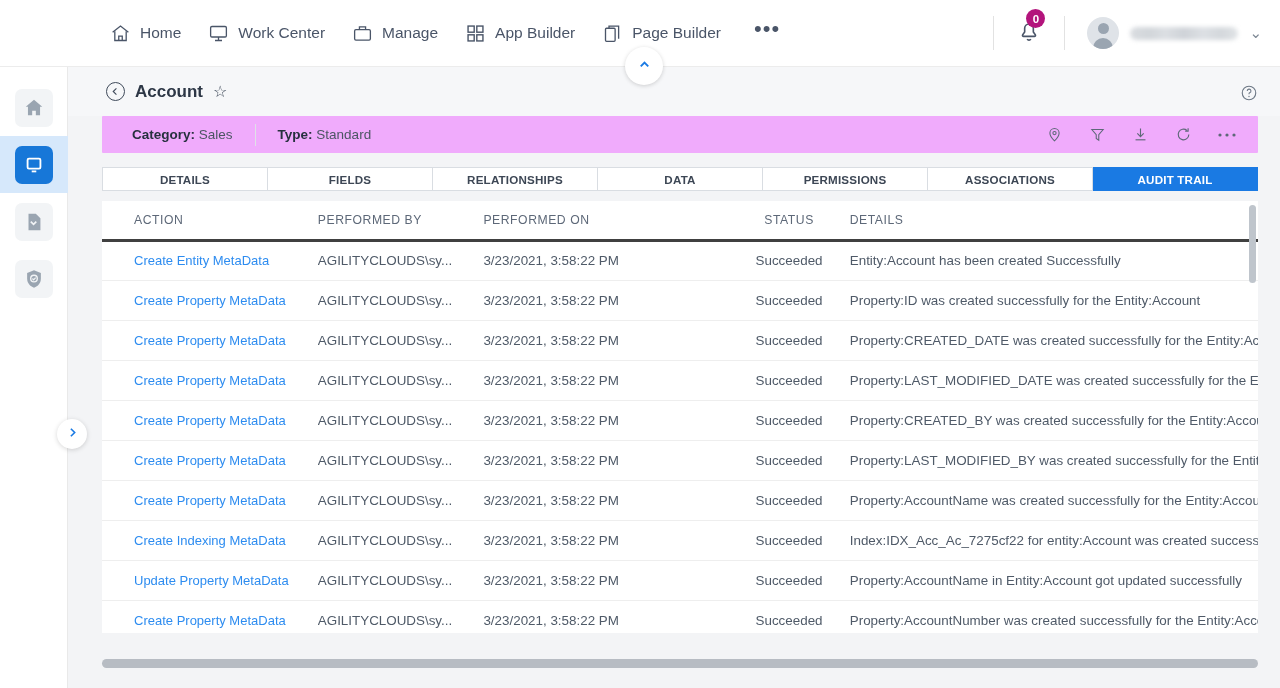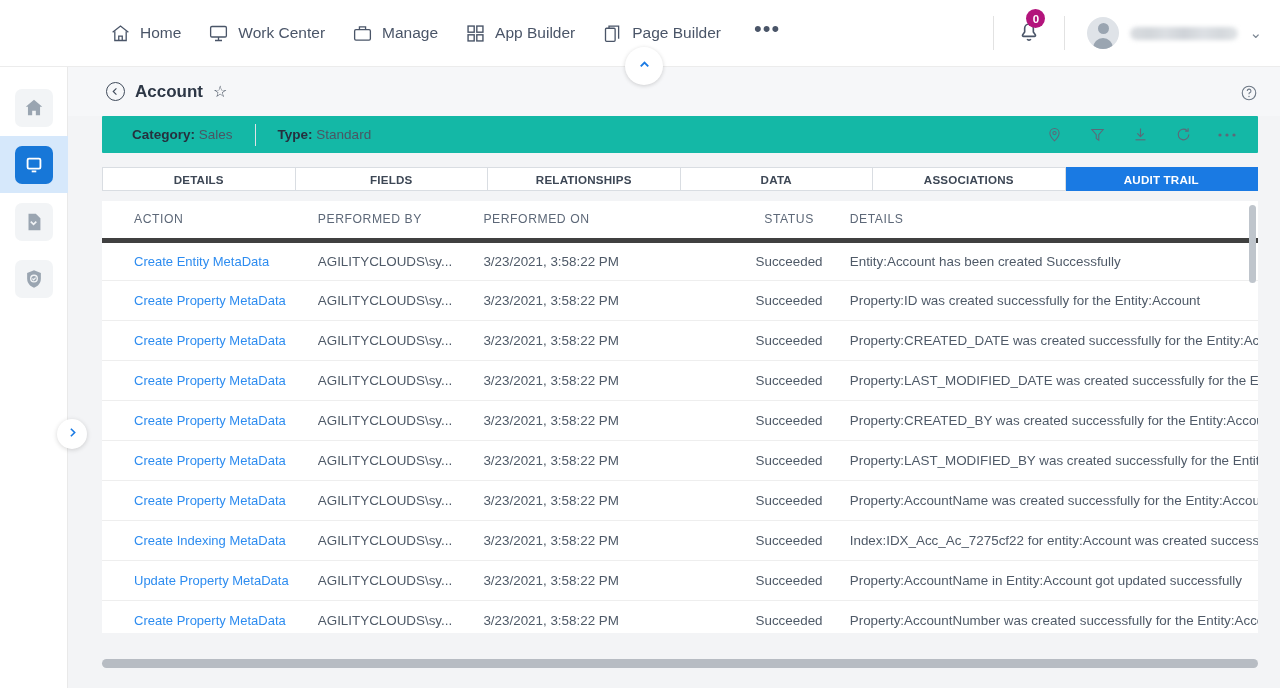--- a/index.html
+++ b/index.html
@@ -178,21 +178,21 @@
   .star { color:#3f4a5a; font-size: 16px; cursor: pointer; }
   .help-icon {
     position: absolute; right: 22px; top: 17px;
     width: 18px; height: 18px; cursor: pointer;
   }
 
   
   .catbar {
     margin: 0 22px 0 34px;
     height: 37px;
-    background: #14b8a6;
+    background: #f0abfc;
     display: flex; align-items: center;
     padding: 0 14px 0 30px;
     border-radius: 1px;
     justify-content: flex-end;
   }
   .meta { font-size: 13.5px; color: #4b5563; white-space: nowrap; }
   .meta b { color: #26303e; font-weight: bold; }
   .meta-sep { width:1px; height: 22px; background:#dfe2e6; margin: 0 22px; }
   .tool-icons { margin-left: auto; display:flex; align-items:center; gap: 26px; padding-right: 8px;}
   .tool-icons .ti { cursor: pointer; display:flex; align-items:center; }
@@ -233,21 +233,21 @@
   table { border-collapse: collapse; width: 1350px; table-layout: fixed; }
   thead th {
     text-align: left;
     font-size: 12.2px;
     font-weight: normal;
     color: #5d6878;
     letter-spacing: 0.55px;
     height: 39px;
     padding: 0 6px 0 0;
     background: #fff;
-    border-bottom: 5px solid #404040;
+    border-bottom: 3px solid #404040;
     vertical-align: middle;
   }
   tbody td {
     height: 40px;
     font-size: 13.4px;
     color: #4f5a68;
     border-bottom: 1px solid #eeeeee;
     padding: 0 6px 0 0;
     white-space: nowrap;
     overflow: hidden;
@@ -479,20 +479,21 @@
           </svg>
       </span>
     </div>
   </div>
 
   <div class="tabs">
     <div class="tab">DETAILS</div>
     <div class="tab">FIELDS</div>
     <div class="tab">RELATIONSHIPS</div>
     <div class="tab">DATA</div>
+    <div class="tab">PERMISSIONS</div>
     <div class="tab">ASSOCIATIONS</div>
     <div class="tab active">AUDIT TRAIL</div>
   </div>
 
   <div class="tablewrap">
     <table>
       <thead>
         <tr>
           <th class="c-action">ACTION</th>
           <th class="c-by">PERFORMED BY</th>

